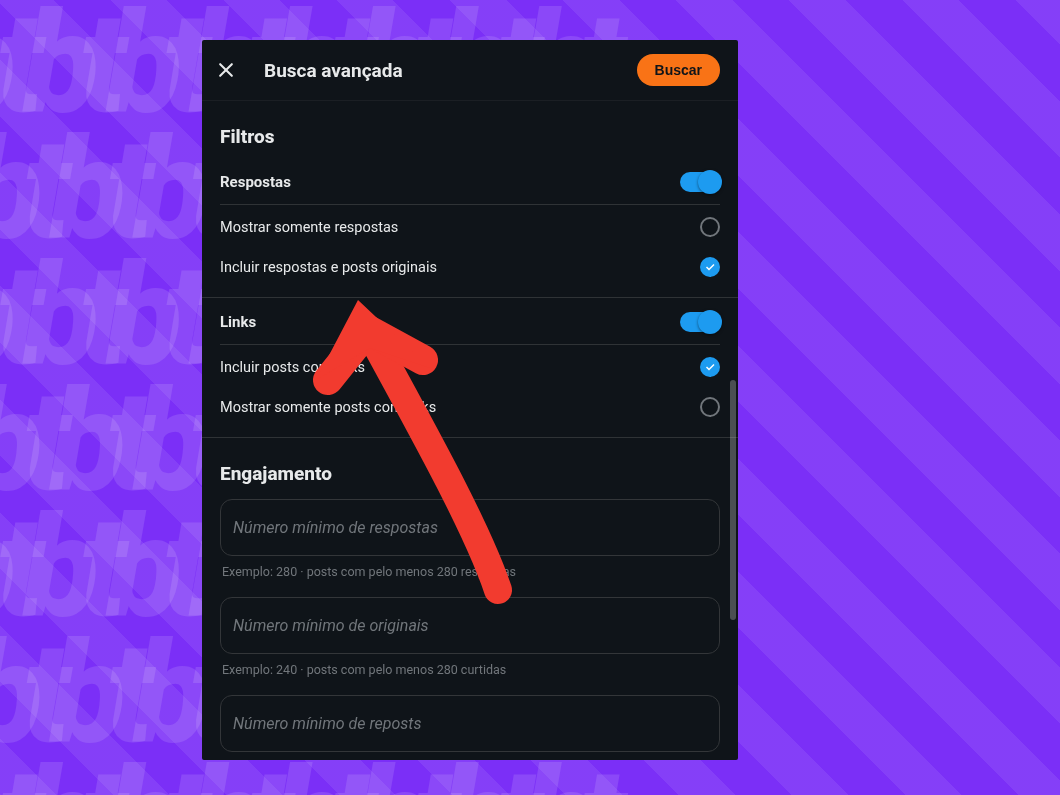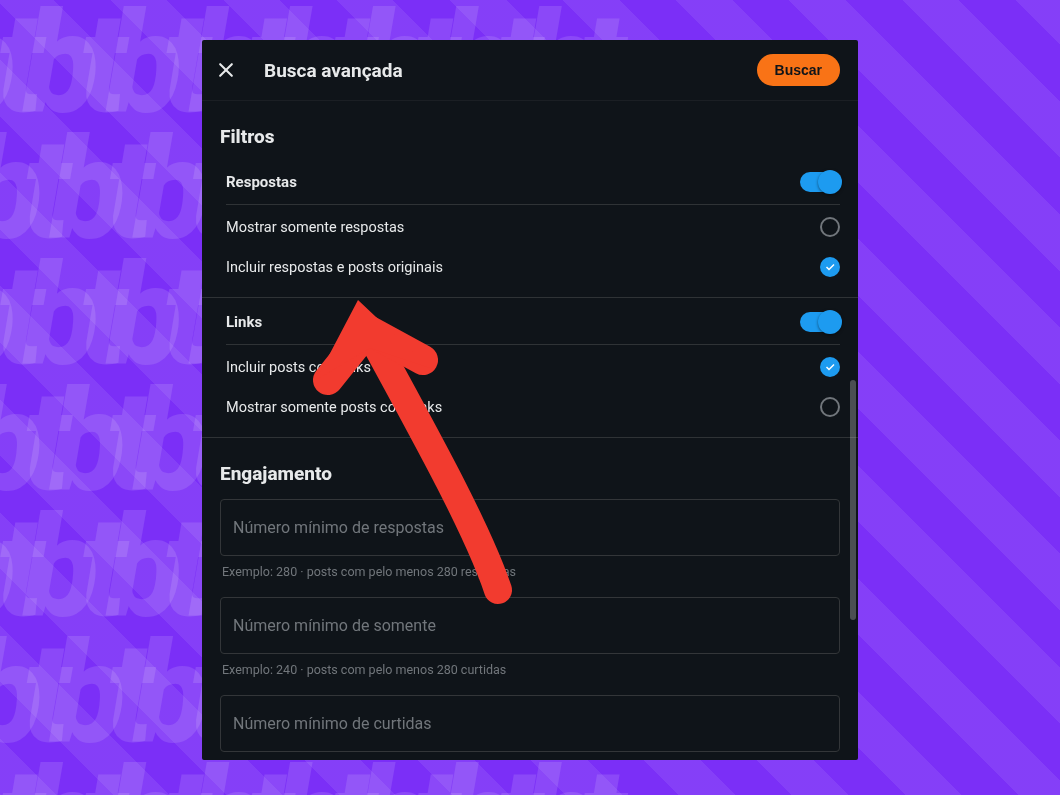--- a/index.html
+++ b/index.html
@@ -43,21 +43,21 @@
     }
 
     .bg-letters div {
       margin-left: -60px;
     }
 
     .modal-wrap {
       position: absolute;
       left: 202px;
       top: 40px;
-      width: 656px;
+      width: 536px;
       height: 720px;
       background: #0f1419;
       border-radius: 2px;
       overflow: hidden;
       display: flex;
       flex-direction: column;
     }
 
     .header {
       display: flex;
@@ -110,21 +110,20 @@
     .section-title {
       color: #e7e9ea;
       font-size: 19px;
       font-weight: 800;
       margin-top: 24px;
       margin-bottom: 14px;
     }
 
     .subsection {
       margin-bottom: 6px;
-      margin-left: 6px;
     }
 
     .row {
       display: flex;
       align-items: center;
       justify-content: space-between;
       padding: 10px 0;
     }
 
     .row-hr {
@@ -193,23 +192,24 @@
     }
 
     .group-divider {
       border: none;
       border-top: 1px solid #2f3336;
       margin: 10px -18px 4px -18px;
     }
 
     .input-box {
       border: 1px solid #333639;
-      border-radius: 4px;
+      border-radius: 12px;
       padding: 18px 12px;
       margin-top: 6px;
+      font-style: italic;
     }
 
     .input-placeholder {
       color: #71767b;
       font-size: 16px;
     }
 
     .helper-text {
       color: #71767b;
       font-size: 12.5px;
@@ -313,26 +313,26 @@
     <hr class="group-divider">
 
     <div class="section-title">Engajamento</div>
 
     <div class="input-box">
       <div class="input-placeholder">Número mínimo de respostas</div>
     </div>
     <div class="helper-text">Exemplo: 280 · posts com pelo menos 280 respostas</div>
 
     <div class="input-box">
-      <div class="input-placeholder">Número mínimo de somente</div>
+      <div class="input-placeholder">Número mínimo de originais</div>
     </div>
     <div class="helper-text">Exemplo: 240 · posts com pelo menos 280 curtidas</div>
 
     <div class="input-box">
-      <div class="input-placeholder">Número mínimo de curtidas</div>
+      <div class="input-placeholder">Número mínimo de reposts</div>
     </div>
   </div>
 
   <div class="scroll-hint"></div>
 </div>
 
 <svg class="arrow-overlay" viewBox="0 0 240 340">
   <path d="M 200 320 C 180 260, 130 170, 70 60" stroke="#f23b2f" stroke-width="28" fill="none" stroke-linecap="round"></path>
   <path d="M 70 60 L 30 110 M 70 60 L 125 90" stroke="#f23b2f" stroke-width="30" fill="none" stroke-linecap="round" stroke-linejoin="round"></path>
   <polygon points="60,30 18,110 72,78 132,98" fill="#f23b2f"></polygon>

